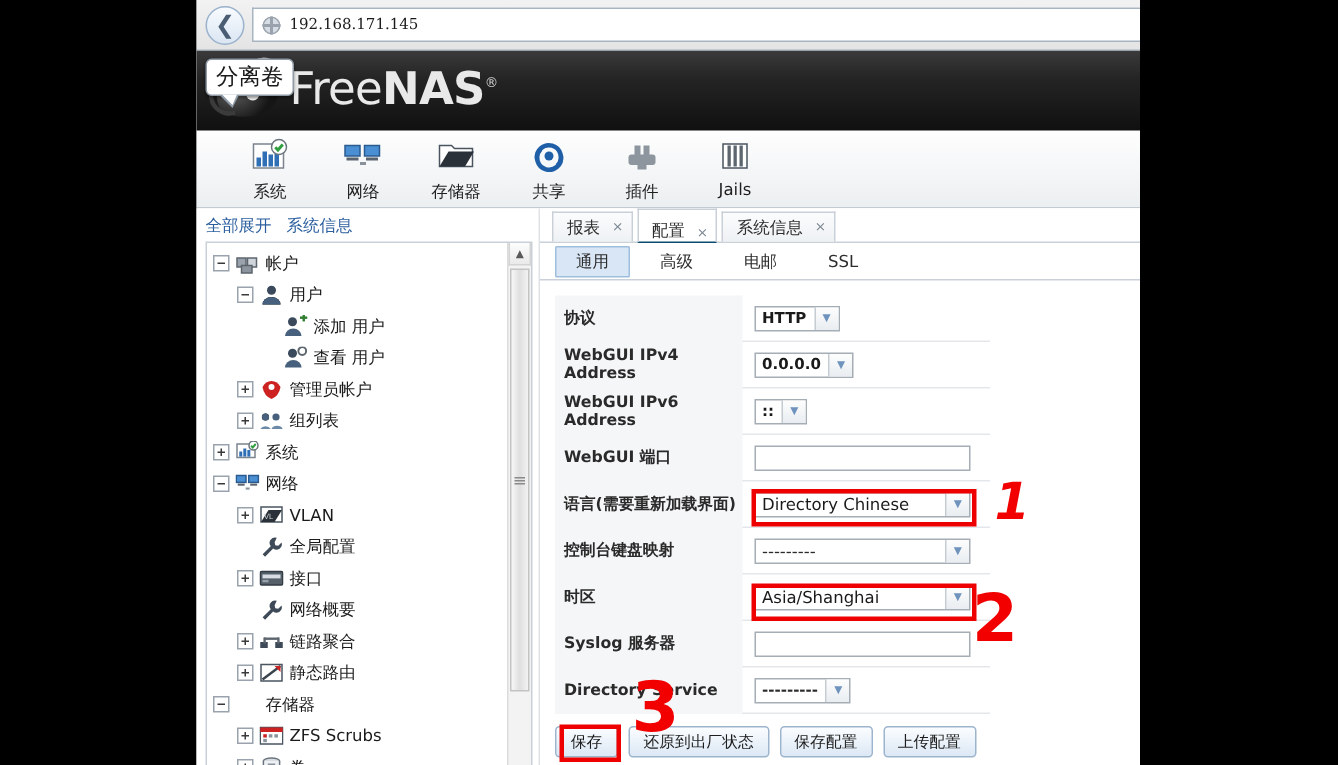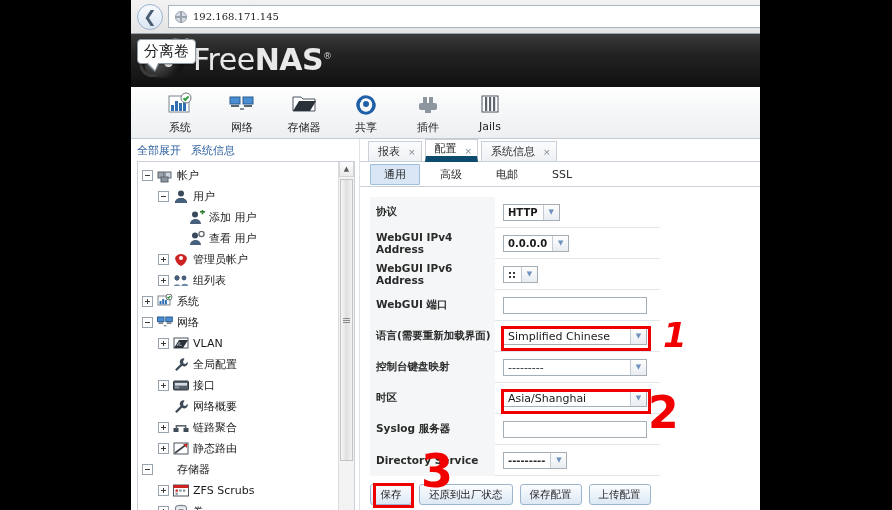--- a/index.html
+++ b/index.html
@@ -248,21 +248,21 @@
     border-bottom: none;
     background: linear-gradient(#fbfcfd,#eef1f4);
     margin-right: 3px;
     padding: 0 5px 0 9px;
     display: flex; align-items: center;
     font-size: 11px; color: #2d2d2d;
   }
   .tab.active {
     background: #fff; height: 23px;
     position: relative; z-index: 3;
-    border-bottom: 6px solid #0c4a6e;
+    border-bottom: 1px solid #0c4a6e;
     margin-bottom: -1px;
     align-items: flex-end;
   }
   .tab .x {
     margin-left: 8px; font-size: 9px; color: #7c8792;
   }
   .subtabs {
     display: flex; align-items: center;
     height: 25px;
     border-bottom: 1px solid #c9d0d7;
@@ -697,21 +697,21 @@
             <div class="frow">
               <div class="flabel">WebGUI 端口</div>
               <div class="fctrl">
                 <input class="txt" type="text" style="">
               </div>
             </div>
             <div class="frow">
               <div class="flabel">语言(需要重新加载界面)</div>
               <div class="fctrl">
                 <div class="sel wide">
-                  <span class="val">Simplified Chinese</span>
+                  <span class="val">Directory Chinese</span>
                   <span class="arrow">▼</span>
                 </div>
               </div>
             </div>
             <div class="frow">
               <div class="flabel">控制台键盘映射</div>
               <div class="fctrl">
                 <div class="sel wide">
                   <span class="val dash">---------</span>
                   <span class="arrow">▼</span>

